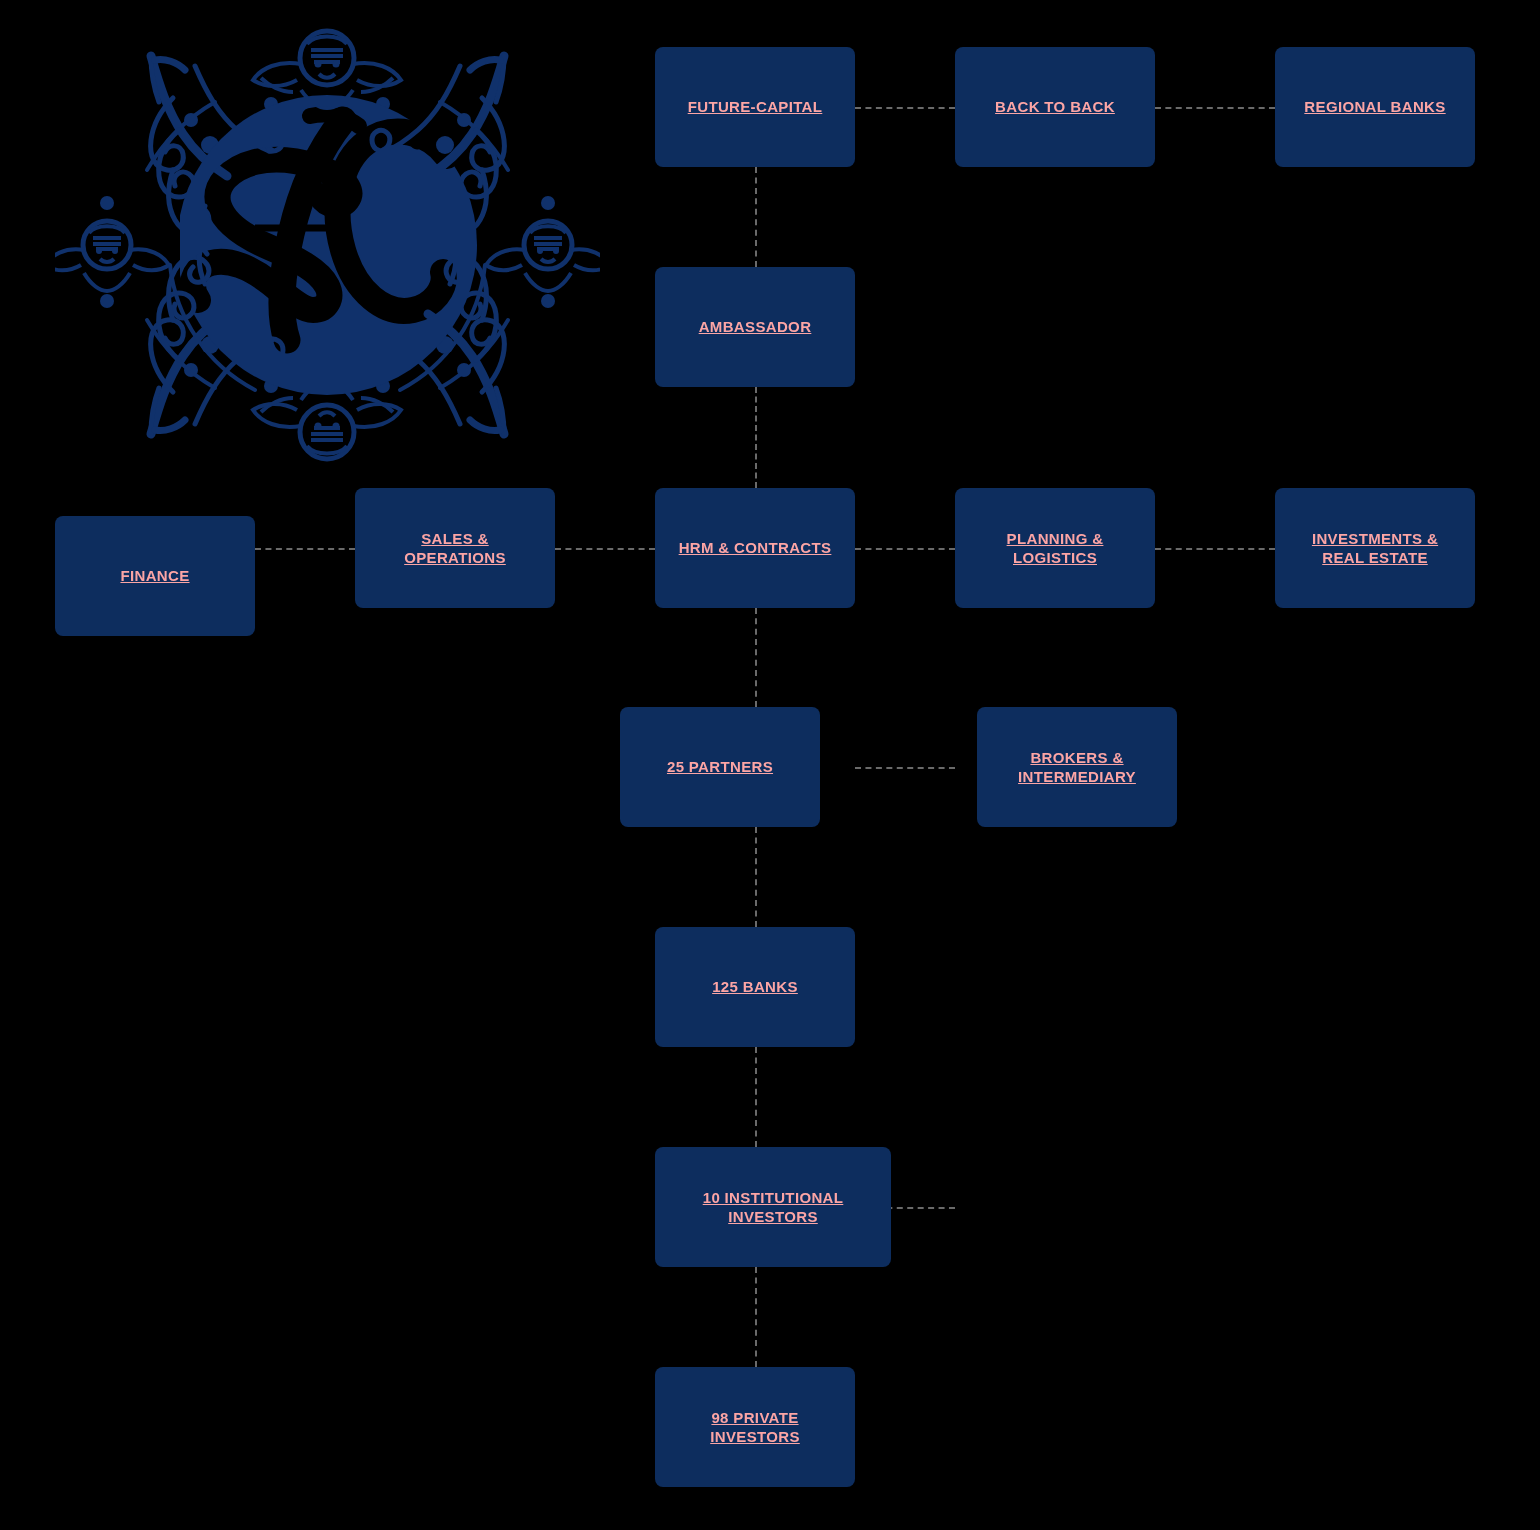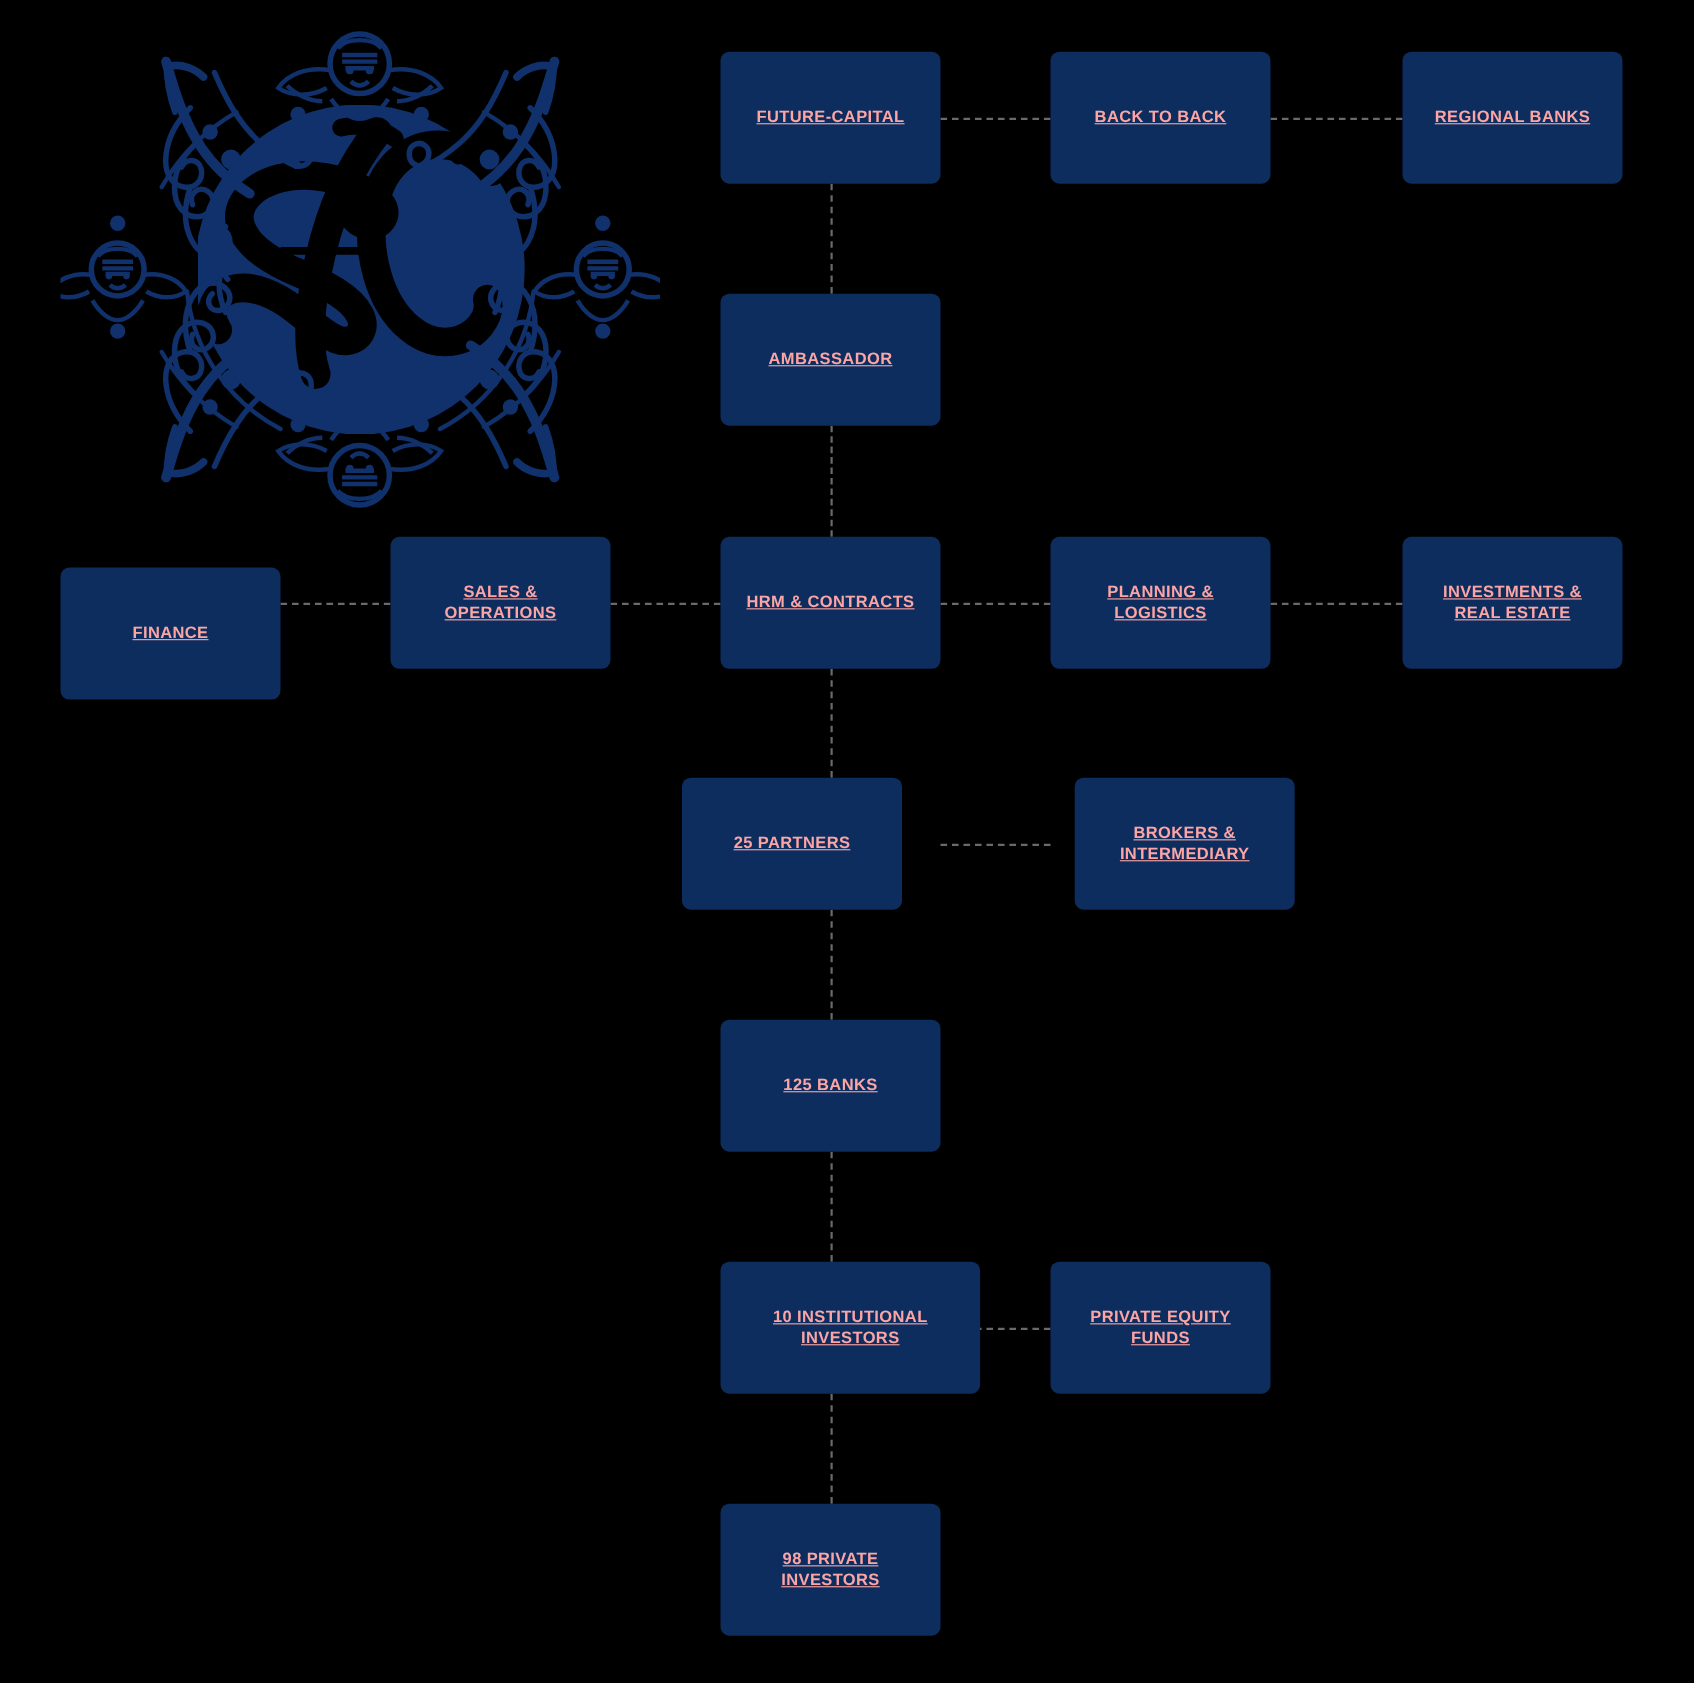--- a/index.html
+++ b/index.html
@@ -290,23 +290,19 @@
 
   <div class="node" style="left:655px; top:927px; width:200px; height:120px;">
     <span class="node-label">125 BANKS</span>
   </div>
 
   <div class="node" style="left:655px; top:1147px; width:236px; height:120px;">
     <span class="node-label">10 INSTITUTIONAL
 INVESTORS</span>
   </div>
 
-  <div class="node" style="left:955px; top:1147px; width:200px; height:120px;">
-    <span class="node-label">PRIVATE EQUITY
-FUNDS</span>
-  </div>
 
   <div class="node" style="left:655px; top:1367px; width:200px; height:120px;">
     <span class="node-label">98 PRIVATE
 INVESTORS</span>
   </div>
 
 </div>
 
 </body></html>

